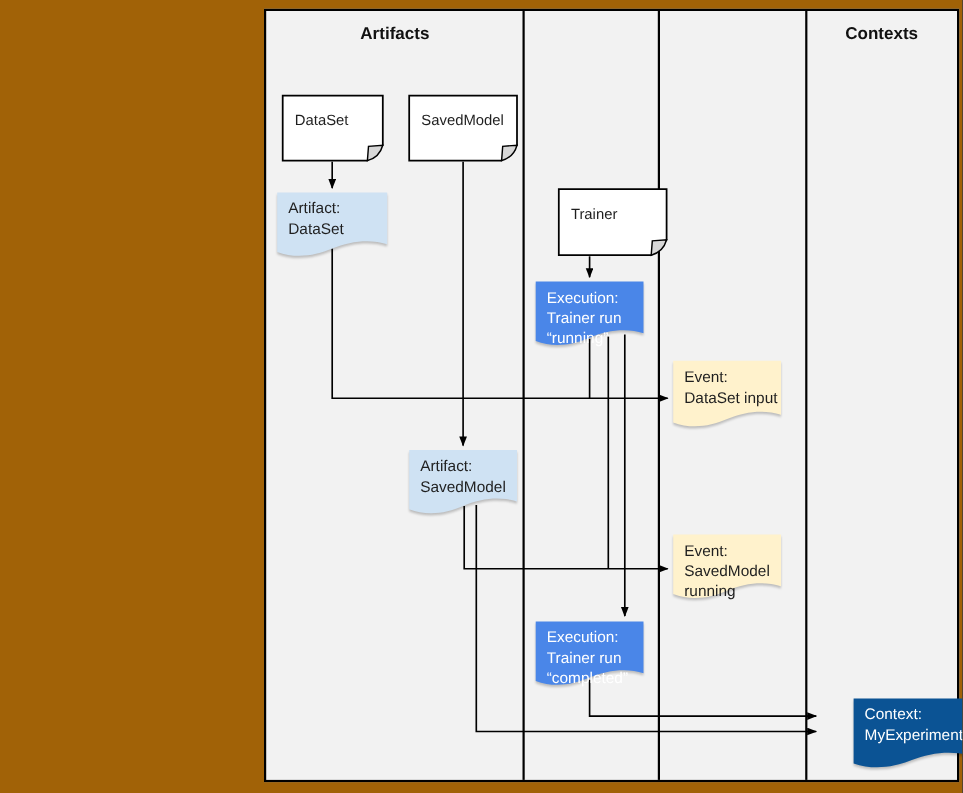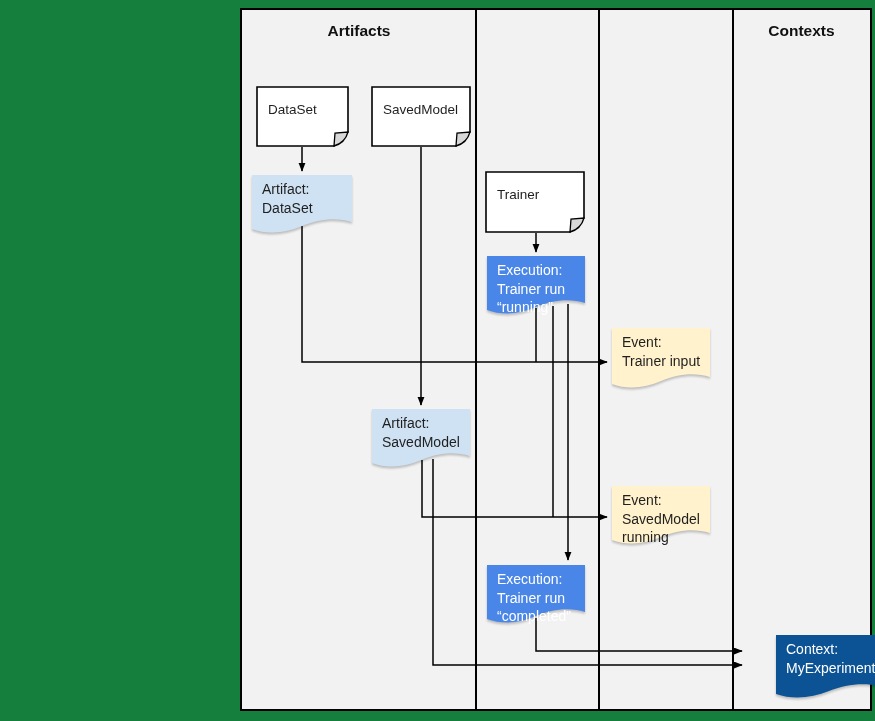--- a/index.html
+++ b/index.html
@@ -1,17 +1,17 @@
 <!DOCTYPE html>
 <html><head>
 <meta charset="utf-8">
 <style>
   html,body{margin:0;padding:0;background:#000;}
   #stage{
-    position:relative;width:875px;height:721px;background:#15803d;
+    position:relative;width:875px;height:721px;background:#a16207;
     font-family:"Liberation Sans",sans-serif;overflow:hidden;
   }
   #panel{
     position:absolute;background:#f2f2f2;border:2px solid #000;box-sizing:border-box;
   }
   .lane-header{
     position:absolute;top:10px;height:22px;line-height:22px;text-align:center;
     font-weight:bold;font-size:15.5px;color:#111;
   }
   .lane-separator{
@@ -71,21 +71,21 @@
         </svg>
         <div class="node-label doc" style="color: rgb(31, 31, 31);"><span class="line">DataSet</span></div>
       </div>
       <div class="node document" style="left: 371px; top: 86px; width: 100px; height: 61px;">
         <svg class="node-shape" width="100" height="61">
           <path d="M1 1 H99 V46 L85 60 H1 Z" fill="#ffffff" stroke="#000000" stroke-width="1.6"></path>
           <path d="M85 60 Q96 57 99 46 L86 47 Z" fill="#d8d8d8" stroke="#000000" stroke-width="1.3"></path>
         </svg>
         <div class="node-label doc" style="color: rgb(31, 31, 31);"><span class="line">SavedModel</span></div>
       </div>
-      <div class="node document" style="left: 485px; top: 171px; width: 112px; height: 62px;">
+      <div class="node document" style="left: 507px; top: 171px; width: 112px; height: 62px;">
         <svg class="node-shape" width="100" height="62">
           <path d="M1 1 H99 V47 L85 61 H1 Z" fill="#ffffff" stroke="#000000" stroke-width="1.6"></path>
           <path d="M85 61 Q96 58 99 47 L86 48 Z" fill="#d8d8d8" stroke="#000000" stroke-width="1.3"></path>
         </svg>
         <div class="node-label doc" style="color: rgb(31, 31, 31);"><span class="line">Trainer</span></div>
       </div>
       <div class="node tape" style="left: 252px; top: 175px; width: 100px; height: 61px;">
         <svg class="node-shape" width="100" height="61">
           <path d="M0 0 H100 V47 C85 42 66 44 50 51 C34 58 16 60 0 54 Z" fill="#cfe2f3" class="tape-body"></path>
         </svg>
@@ -94,21 +94,21 @@
       <div class="node tape" style="left: 487px; top: 256px; width: 98px; height: 61px;">
         <svg class="node-shape" width="98" height="61">
           <path d="M0 0 H98 V47 C83.3 42 64.68 44 49 51 C33.32 58 15.68 60 0 54 Z" fill="#4a86e8" class="tape-body"></path>
         </svg>
         <div class="node-label" style="color: rgb(255, 255, 255);"><span class="line">Execution:</span><span class="line">Trainer run</span><span class="line">“running”</span></div>
       </div>
       <div class="node tape" style="left: 612px; top: 328px; width: 98px; height: 63px;">
         <svg class="node-shape" width="98" height="63">
           <path d="M0 0 H98 V49 C83.3 44 64.68 46 49 53 C33.32 60 15.68 62 0 56 Z" fill="#fff2cc" class="tape-body"></path>
         </svg>
-        <div class="node-label" style="color: rgb(31, 31, 31);"><span class="line">Event:</span><span class="line">Trainer input</span></div>
+        <div class="node-label" style="color: rgb(31, 31, 31);"><span class="line">Event:</span><span class="line">DataSet input</span></div>
       </div>
       <div class="node tape" style="left: 372px; top: 409px; width: 98px; height: 61px;">
         <svg class="node-shape" width="98" height="61">
           <path d="M0 0 H98 V47 C83.3 42 64.68 44 49 51 C33.32 58 15.68 60 0 54 Z" fill="#cfe2f3" class="tape-body"></path>
         </svg>
         <div class="node-label" style="color: rgb(31, 31, 31);"><span class="line">Artifact:</span><span class="line">SavedModel</span></div>
       </div>
       <div class="node tape" style="left: 612px; top: 486px; width: 98px; height: 61px;">
         <svg class="node-shape" width="98" height="61">
           <path d="M0 0 H98 V47 C83.3 42 64.68 44 49 51 C33.32 58 15.68 60 0 54 Z" fill="#fff2cc" class="tape-body"></path>

